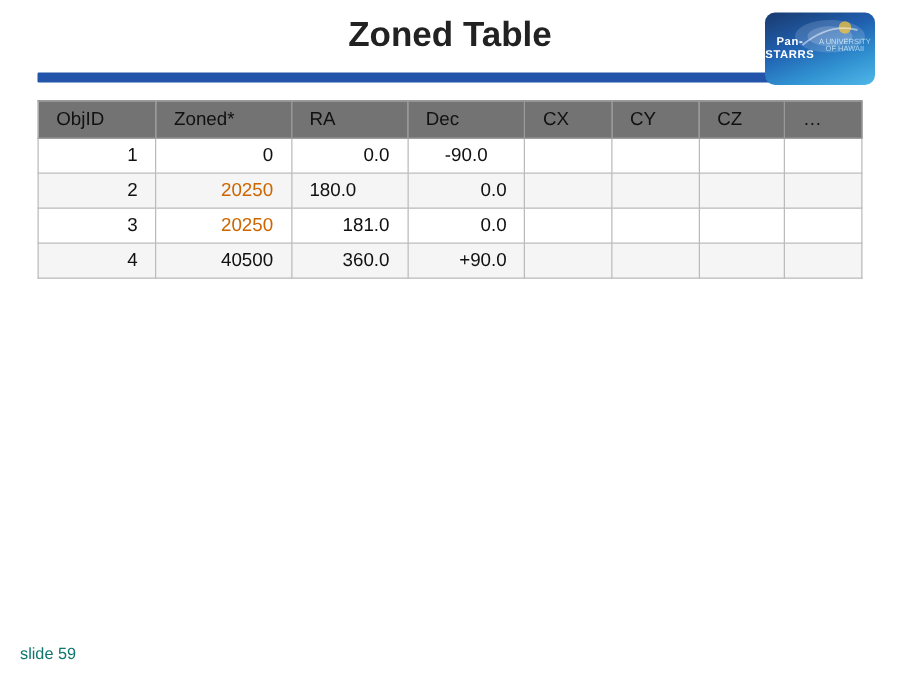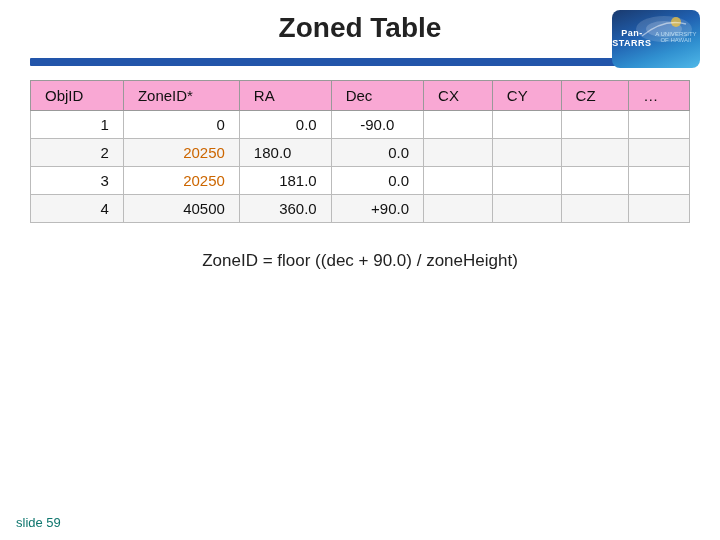--- a/index.html
+++ b/index.html
@@ -68,21 +68,21 @@
       margin: 14px 30px 0 30px;
     }
 
     table {
       border-collapse: collapse;
       width: 100%;
       font-size: 15px;
     }
 
     thead tr {
-      background: #f9a8d4;
+      background: #737373;
       padding-left: 16px;
     }
 
     thead th {
       border: 1px solid #999;
       padding: 6px 14px;
       text-align: left;
       font-weight: normal;
       color: #111;
     }
@@ -157,21 +157,21 @@
 
 <div class="page-title">Zoned Table</div>
 
 <div class="blue-bar"></div>
 
 <div class="table-container">
   <table>
     <thead>
       <tr>
         <th>ObjID</th>
-        <th>ZoneID*</th>
+        <th>Zoned*</th>
         <th>RA</th>
         <th>Dec</th>
         <th>CX</th>
         <th>CY</th>
         <th>CZ</th>
         <th>…</th>
       </tr>
     </thead>
     <tbody id="table-body">
     <tr>
@@ -212,16 +212,15 @@
           <td></td>
           <td></td>
           <td></td>
           <td></td>
         </tr>
       </tbody>
   </table>
 </div>
 
 <div class="formula-section">
-  <div class="formula">ZoneID = floor ((dec + 90.0) / zoneHeight)</div>
 </div>
 
 <div class="slide-num">slide 59</div>
 
 </body></html>

